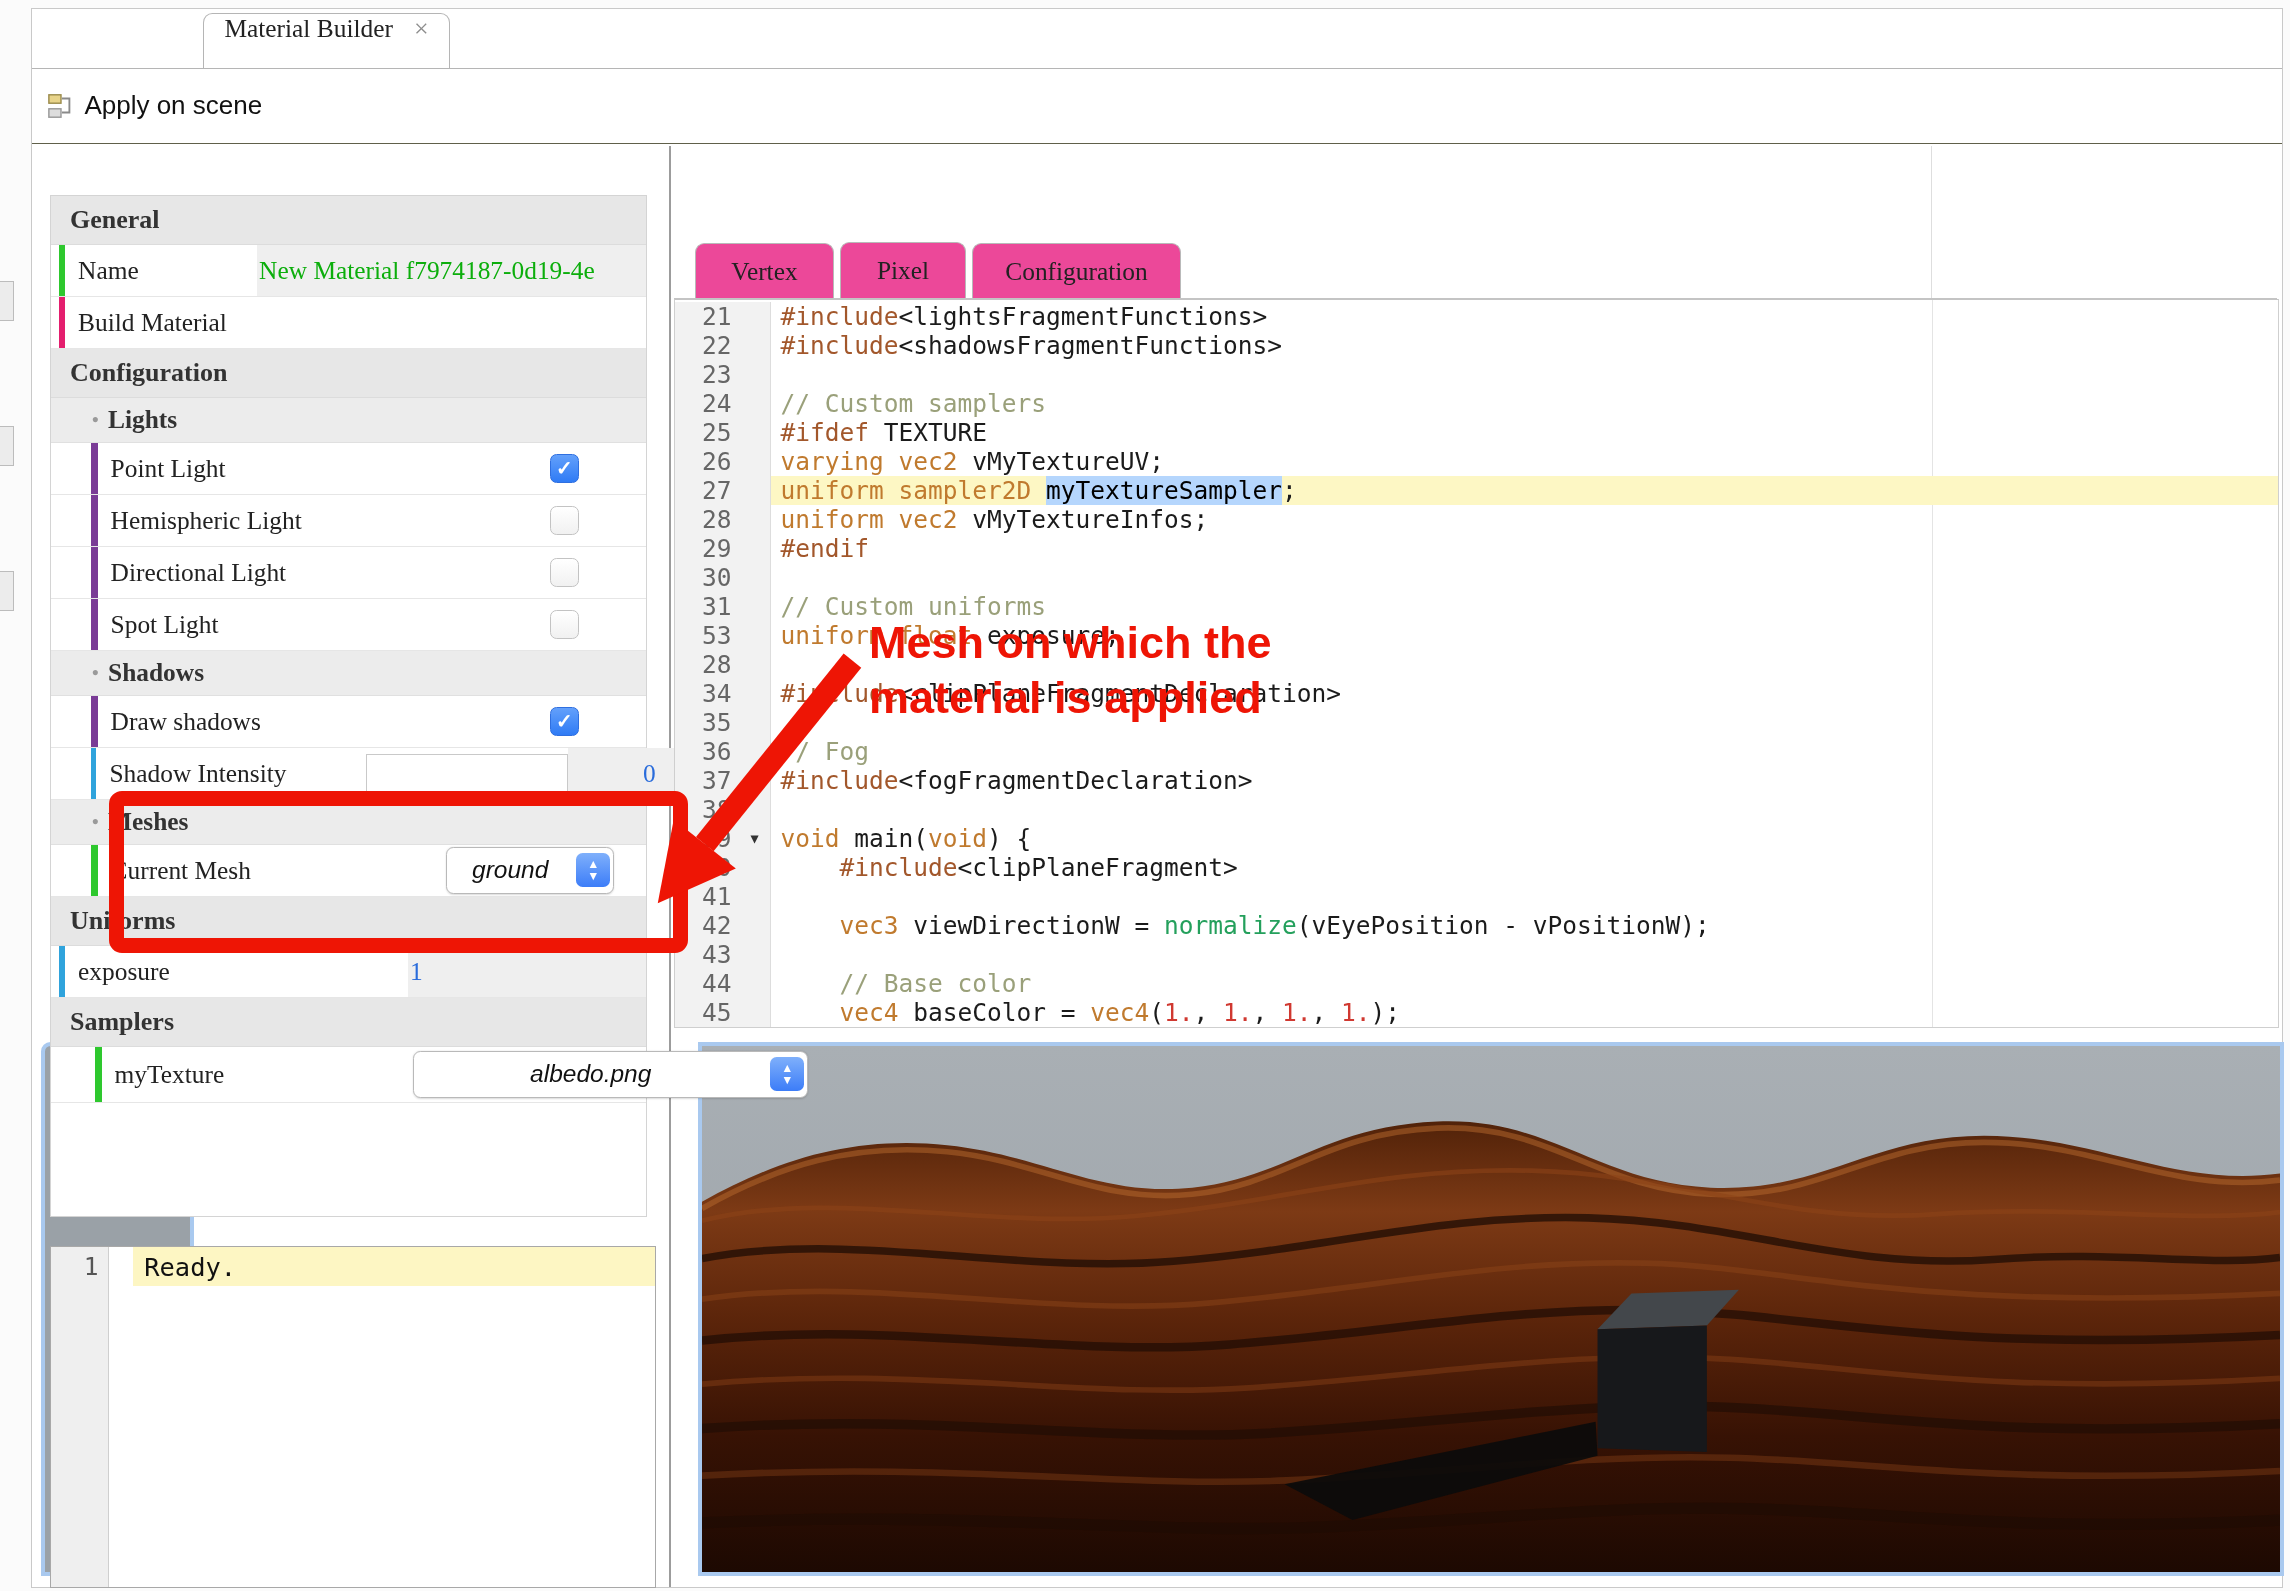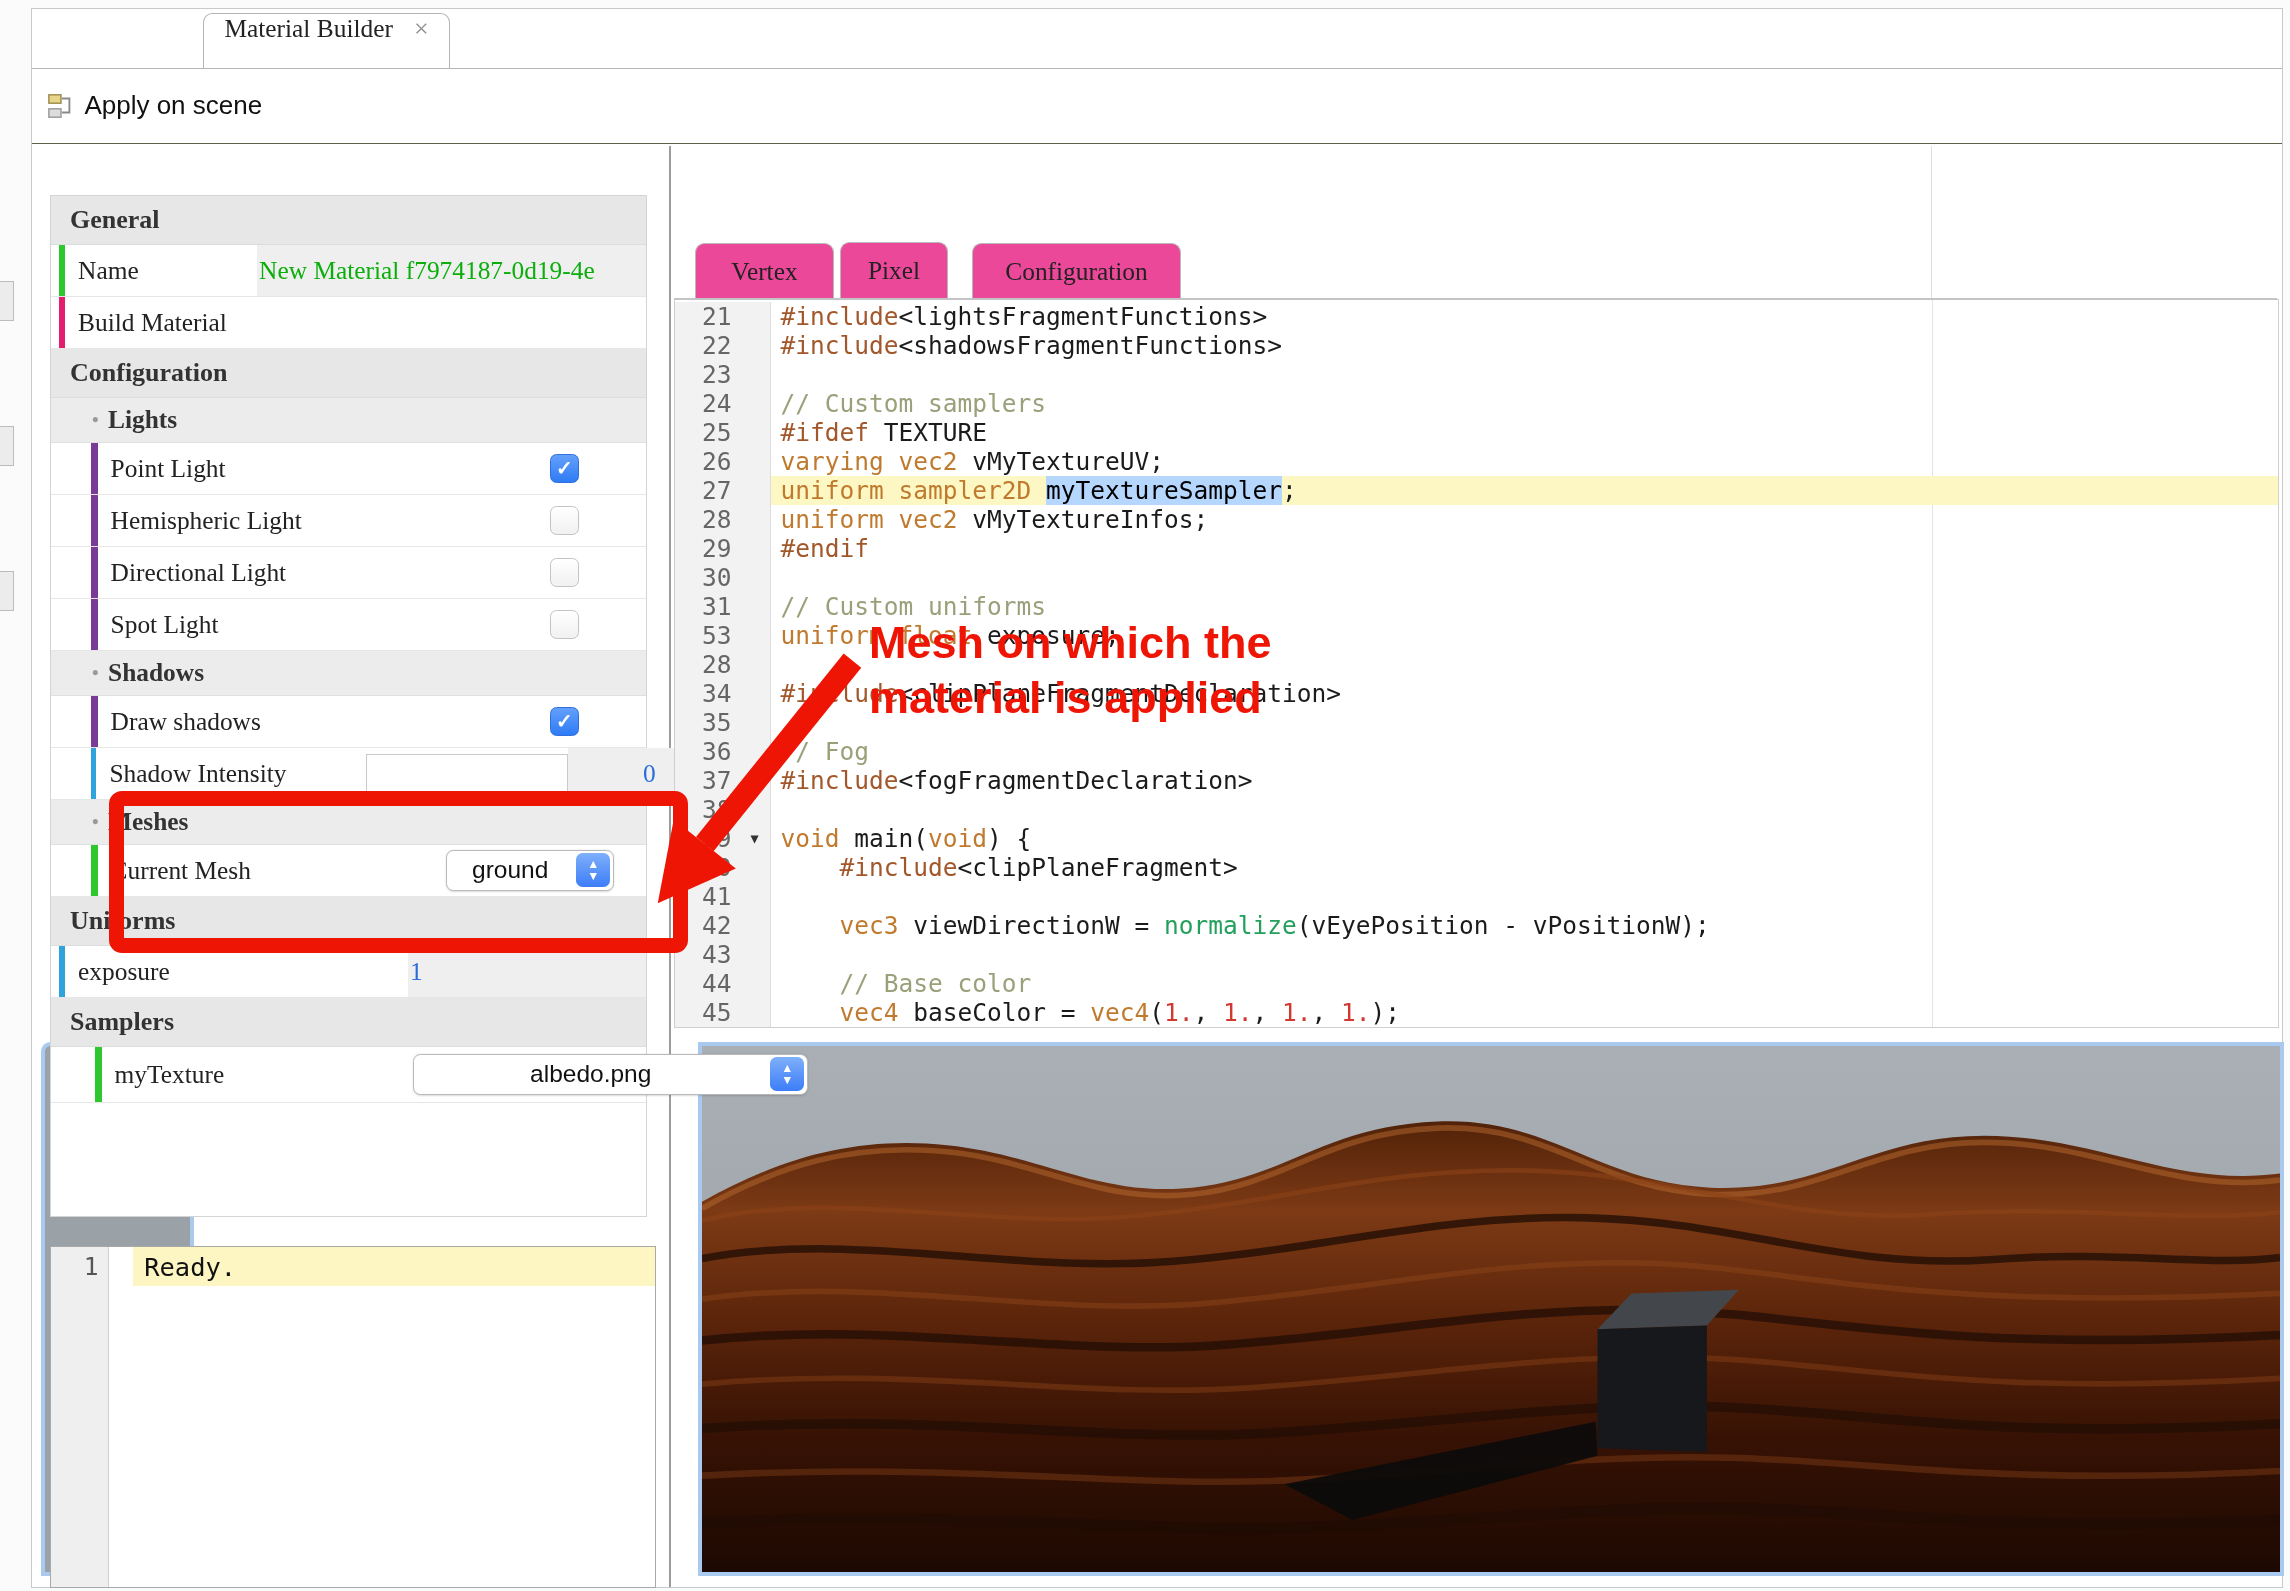--- a/index.html
+++ b/index.html
@@ -57,22 +57,22 @@
   .lbl-si { width:311px; }
   .si-input { width:245px; height:38px; background:#fff; border:0.9px solid #c9c9c9; }
   .si-value { width:198px; margin-right:-85px; align-self:stretch; background:#efefef;
               display:flex; align-items:center; justify-content:center; color:#2a6cdb; }
   .checkbox { width:29px; height:29px; border-radius:6.6px; margin-left:auto; margin-right:67px;
               border:0.9px solid #c3c3c3; background:linear-gradient(#fff,#f1f1f1);
               display:flex; align-items:center; justify-content:center;
               color:#fff; font-family:"Liberation Sans",sans-serif; font-size:20px; font-weight:bold; }
   .checkbox:not(.on) .check { visibility:hidden; }
   .checkbox.on { background:linear-gradient(#63a0fb,#2f7bf5); border-color:#2f6fe0; }
-  .select { height:41px; background:#fff; border:0.9px solid #b9b9b9; border-radius:7.5px;
-            display:flex; align-items:center; box-shadow:0 0.9px 1.9px rgba(0,0,0,.15); }
+  .select { height:47px; background:#fff; border:0.9px solid #b9b9b9; border-radius:7.5px;
+            display:flex; align-items:center; box-shadow:0 0.9px 1.9px rgba(0,0,0,.15);font-style:italic; }
   .select .sval { flex:1; text-align:center; font-family:"Liberation Sans",sans-serif;
                   font-size:24.5px; color:#111; padding:0 9.4px; white-space:nowrap; }
   .select .stepper { width:34px; height:34px; margin:2.8px; border-radius:6.6px; flex:0 0 34px;
                      background:linear-gradient(#7fb0fb,#3c7df8); color:#fff;
                      display:flex; flex-direction:column; align-items:center; justify-content:center; }
   .select .stepper span { font-size:12.2px; line-height:12.2px; }
   .sel-ground { width:168px; margin-left:auto; margin-right:32px; }
   .sel-albedo { width:395px; margin-left:auto; margin-right:-162px; position:relative; z-index:3; }
 
   
@@ -85,21 +85,21 @@
   .console .cline1 { background:#fdf6c3; font-family:"DejaVu Sans Mono",monospace;
                      font-size:25.4px; color:#111; padding:5.6px 0 3.8px 11.3px; }
 
   
   .ed-tabs { position:absolute; left:642px; top:230px; right:4.7px; height:60px;
              border-bottom:0.9px solid #c4c4c4; }
   .ed-tab { position:absolute; bottom:-0.9px; height:55px; background:#ec4899;
             border:0.9px solid #b9b9b9; border-bottom:none; border-radius:9.4px 9.4px 0 0;
             display:flex; align-items:center; justify-content:center; font-size:25.4px; color:#222; }
   .ed-tab.t0 { left:21px; width:139px; }
-  .ed-tab.t1 { left:166px; width:108px; }
+  .ed-tab.t1 { left:166px; width:126px; }
   .ed-tab.t2 { left:298px; width:209px; }
   .ed-tab.active { height:56px; z-index:2; }
 
   
   .code-area { position:absolute; left:642px; top:290px; width:1605px; height:729px;
                background:#fff; border:0.9px solid #cfcfcf; border-top:0.9px solid #c4c4c4;
                overflow:hidden; padding-top:2.8px; }
   .code-ruler { position:absolute; left:1257px; top:0; bottom:0; width:0.9px; background:#e4e4e4; z-index:0; }
   .code-line { display:flex; height:29px; position:relative; z-index:1;
                font-family:"DejaVu Sans Mono",monospace; font-size:24.5px; line-height:29px; }

